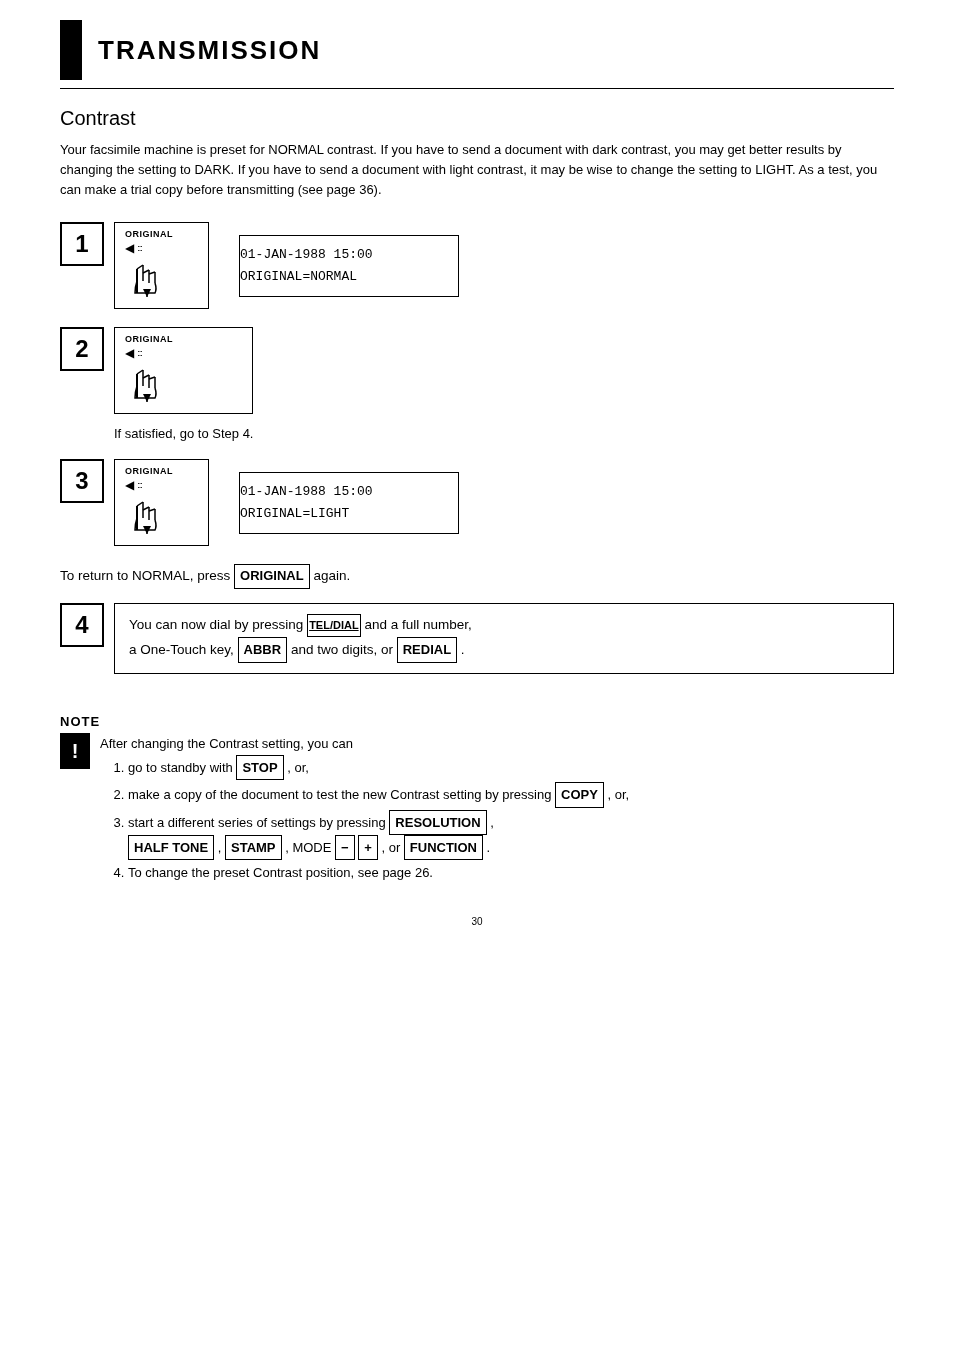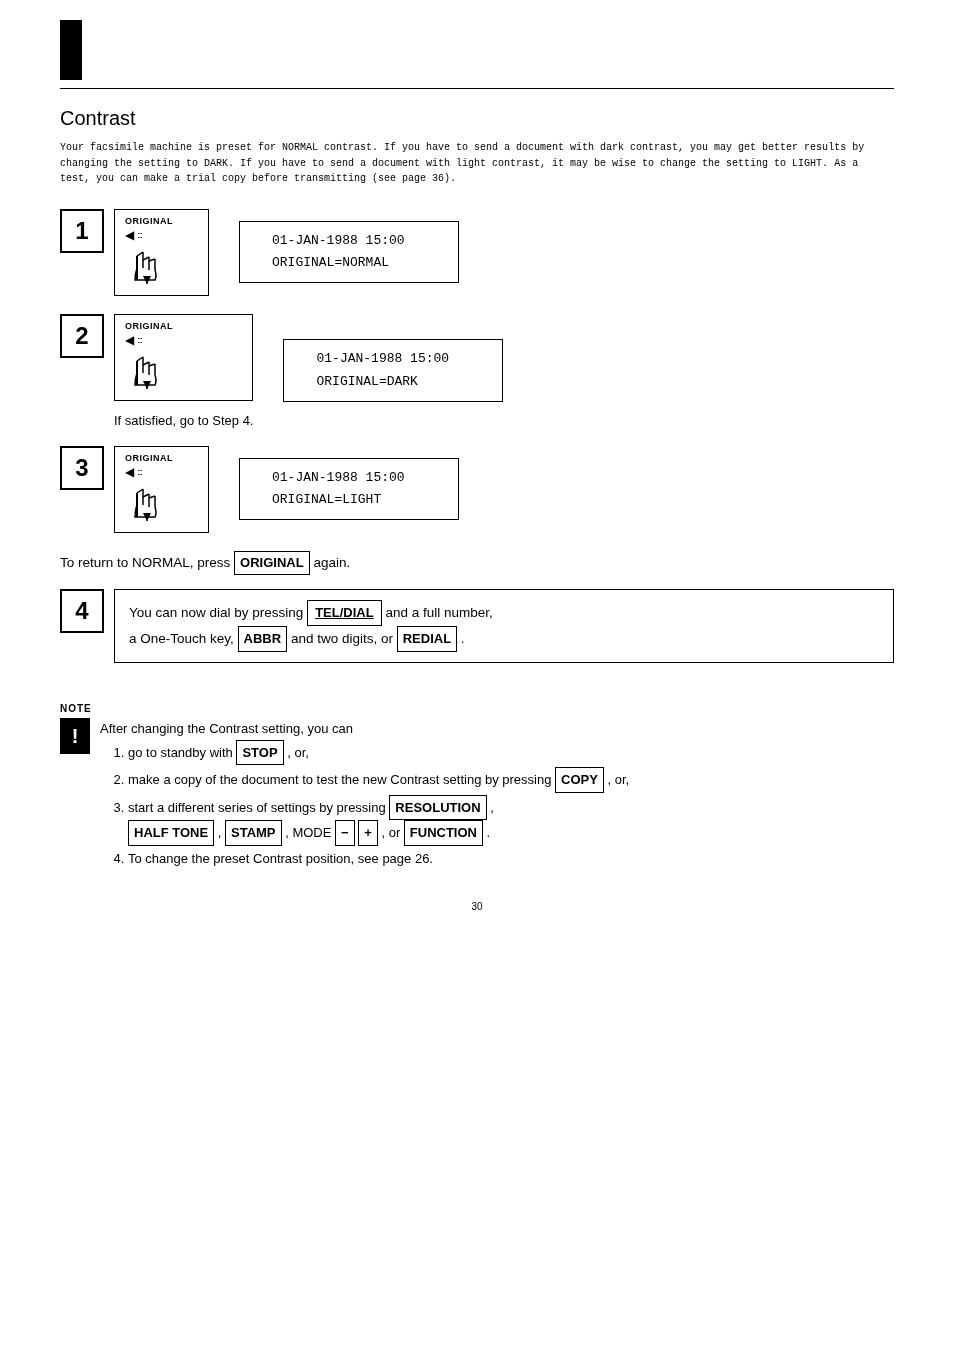--- a/index.html
+++ b/index.html
@@ -40,24 +40,23 @@
 
     
     .section-title {
       font-size: 20px;
       font-weight: normal;
       margin-bottom: 10px;
     }
 
     
     .intro-text {
-      font-size: 10px;
+      font-size: 13px;
       line-height: 1.55;
       margin-bottom: 22px;
-      font-family: Liberation Mono, monospace;
     }
 
     
     .steps-container {
       display: flex;
       flex-direction: column;
       gap: 18px;
       margin-bottom: 18px;
     }
 
@@ -115,21 +114,21 @@
       font-size: 12px;
     }
     .btn-dots {
       font-size: 9px;
       letter-spacing: -1px;
     }
 
     
     .display-box {
       border: 1.5px solid #000;
-      padding: 8px 32px;
+      padding: 8px 0;
       font-family: 'Courier New', Courier, monospace;
       font-size: 13px;
       line-height: 1.7;
       white-space: pre;
       align-self: center;
       min-width: 220px;
     }
 
     
     .step-note {
@@ -147,22 +146,22 @@
     
     .inline-btn {
       border: 1.5px solid #000;
       padding: 1px 5px;
       font-size: 13px;
       font-weight: bold;
       display: inline-block;
     }
     .inline-btn-underline {
       border: 1.5px solid #000;
-      padding: 1px 7px;
-      font-size: 13px;
+      padding: 1px 1px;
+      font-size: 11px;
       font-weight: bold;
       display: inline-block;
       text-decoration: underline;
     }
 
     
     .step4-box {
       border: 1.5px solid #000;
       padding: 10px 14px;
       font-size: 13.5px;
@@ -172,21 +171,21 @@
       align-self: center;
     }
 
     
     .note-section {
       margin-top: 40px;
       display: flex;
       flex-direction: column;
     }
     .note-header {
-      font-size: 10px;
+      font-size: 13px;
       font-weight: bold;
       letter-spacing: 1px;
       margin-bottom: 4px;
     }
     .note-body {
       display: flex;
       align-items: flex-start;
       gap: 10px;
     }
     .note-icon {
@@ -217,20 +216,21 @@
       text-align: center;
       margin-top: 30px;
       font-size: 10px;
     }
   </style>
 </head>
 <body>
 
 <div class="header">
   <div class="header-bar"></div>
+  <span class="header-title">TRANSMISSION</span>
 </div>
 <hr class="header-divider">
 
 <div class="section-title">Contrast</div>
 
 <p class="intro-text">Your facsimile machine is preset for NORMAL contrast. If you have to send a document with dark contrast, you may get better results by changing the setting to DARK. If you have to send a document with light contrast, it may be wise to change the setting to LIGHT. As a test, you can make a trial copy before transmitting (see page 36).</p>
 
 <div class="steps-container">
 
   <div class="step-row">
@@ -288,22 +288,20 @@
               <line x1="20" y1="13" x2="26" y2="11" stroke="#000" stroke-width="1.5"></line>
               <line x1="26" y1="11" x2="26" y2="22" stroke="#000" stroke-width="1.5"></line>
               <path d="M8 20 Q6 26 6 32 L26 32 Q28 28 26 22" stroke="#000" stroke-width="1.5" fill="none"></path>
               <line x1="18" y1="30" x2="18" y2="36" stroke="#000" stroke-width="1.5"></line>
               <polygon points="14,36 18,44 22,36" fill="#000" transform="translate(0,-8)"></polygon>
             </svg>
           </div>
         </div>
         <div class="step-note">If satisfied, go to Step 4.</div>
       </div>
-      <div class="display-box"><span>01-JAN-1988 15:00</span>
-<span>ORIGINAL=DARK</span></div>
     </div>
   </div>
 
   <div class="step-row">
     <div class="step-number-box">
         <span>3</span>
       </div>
     <div class="step-content">
       <div class="button-diagram">
         <span class="btn-label-small">ORIGINAL</span>

